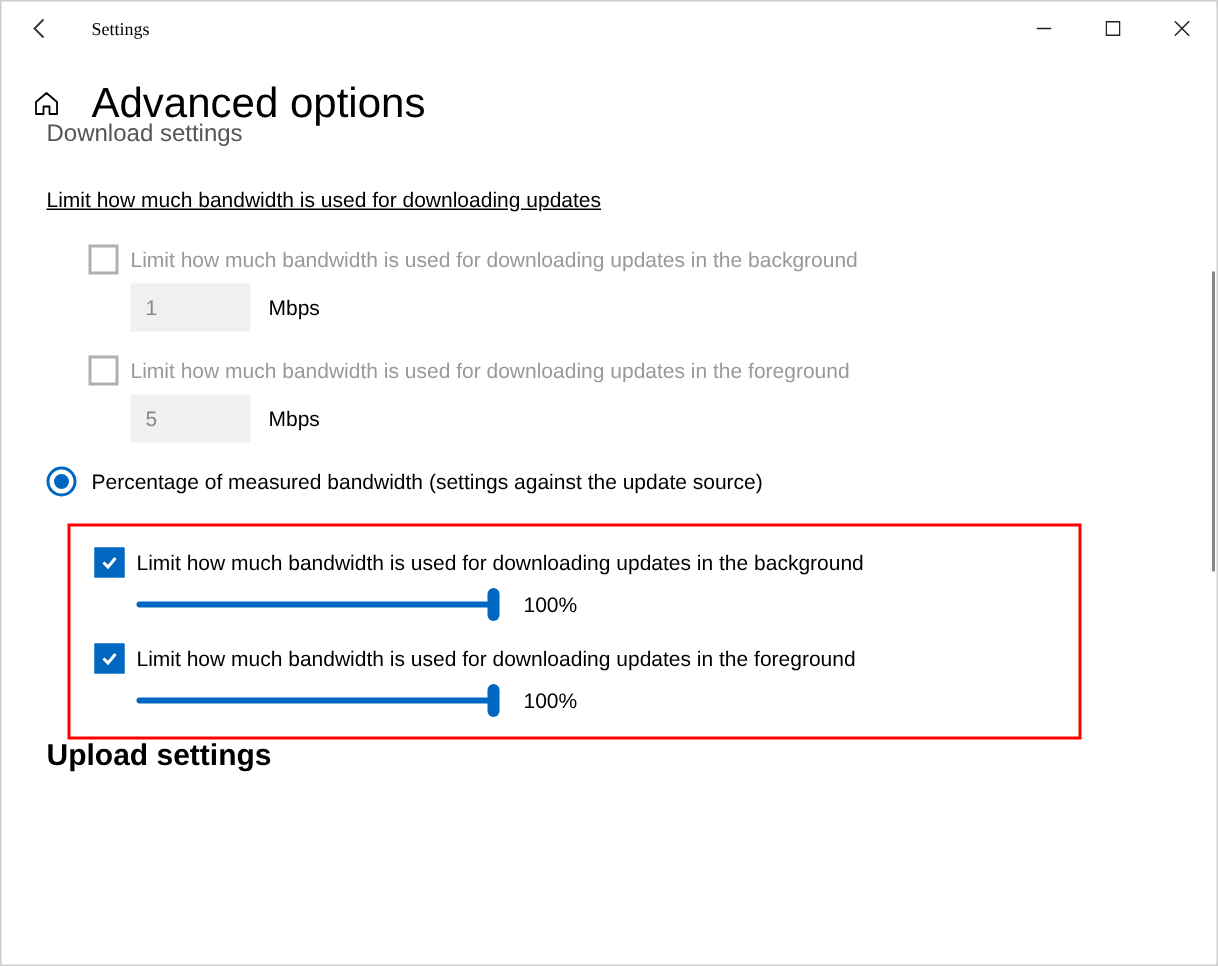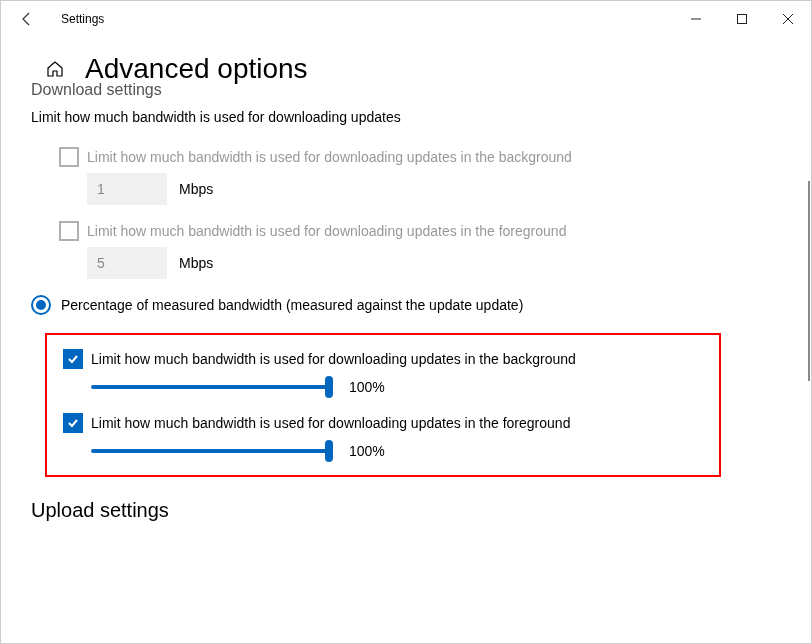--- a/index.html
+++ b/index.html
@@ -26,37 +26,38 @@
       width: 36px;
       height: 36px;
       display: flex;
       align-items: center;
       justify-content: center;
       cursor: pointer;
     }
     .titlebar .appname {
       margin-left: 16px;
       font-size: 12px;
+      font-family: Liberation Serif, serif;
     }
     .titlebar .spacer { flex: 1; }
     .win-controls { display: flex; }
     .win-btn {
       width: 46px;
       height: 36px;
       display: flex;
       align-items: center;
       justify-content: center;
       cursor: pointer;
     }
     .win-btn svg { stroke: #222; }
 
     .page-header {
       display: flex;
       align-items: center;
-      padding-left: 44px;
+      padding-left: 20px;
       margin-top: 16px;
     }
     .home-icon {
       width: 20px;
       height: 20px;
       display: flex;
       align-items: center;
       justify-content: center;
     }
     .page-title-text {
@@ -74,22 +75,23 @@
       position: relative;
       top: 2px;
     }
 
     .content {
       padding-left: 30px;
       padding-right: 30px;
     }
 
     .description {
-      margin-top: 12px;
+      margin-top: 28px;
       margin-bottom: 22px;
+      text-decoration: underline;
     }
 
     .radio-row {
       display: flex;
       align-items: center;
       margin-bottom: 16px;
       cursor: pointer;
     }
 
     .radio {
@@ -192,23 +194,22 @@
       transform: translateY(-50%);
       width: 8px;
       height: 22px;
       background: #0067c0;
       border-radius: 4px;
     }
     .slider-label { font-size: 14px; }
 
     .upload-heading {
       font-size: 20px;
-      font-weight: 400;
+      font-weight: 700;
       margin-left: 30px;
-      margin-top: 22px;
     }
 
     .scroll-indicator {
       position: absolute;
       right: 1px;
       top: 180px;
       width: 2px;
       height: 200px;
       background: #888;
     }
@@ -274,21 +275,21 @@
       <span class="disabled-text">Limit how much bandwidth is used for downloading updates in the foreground</span>
     </div>
     <div class="input-row">
       <input class="num-input" readonly="" value="5" style="">
       <span class="unit">Mbps</span>
     </div>
   </div>
 
   <div class="radio-row" style="margin-top:6px;">
     <div class="radio selected"></div>
-    <span>Percentage of measured bandwidth (measured against the update update)</span>
+    <span>Percentage of measured bandwidth (settings against the update source)</span>
   </div>
 
   <div class="highlight-box">
     <div class="checkbox-row" style="margin-top:0;">
       <div class="checkbox checked">
         <svg width="14" height="14" viewBox="0 0 14 14">
             <path d="M3 7 L6 10 L11 4" stroke-width="2" fill="none"></path>
           </svg>
       </div>
       <span>Limit how much bandwidth is used for downloading updates in the background</span>

